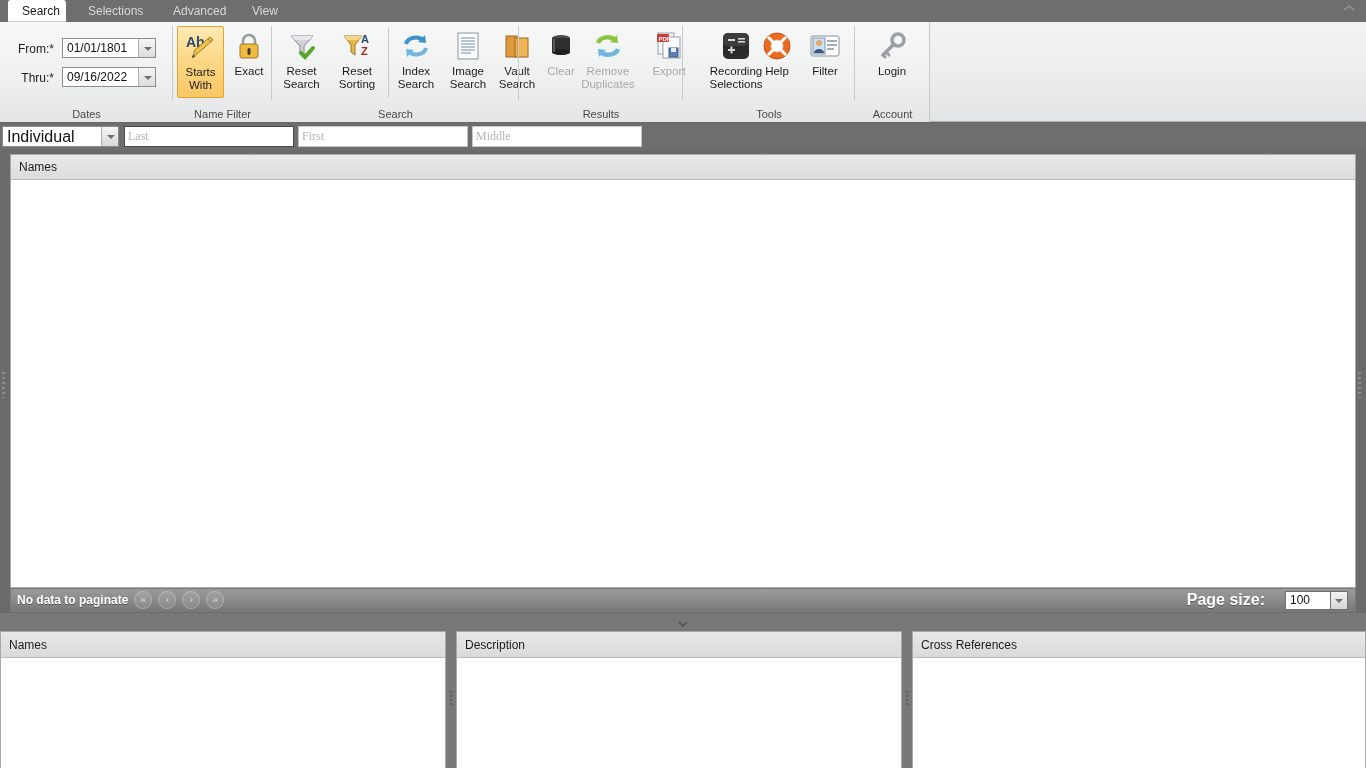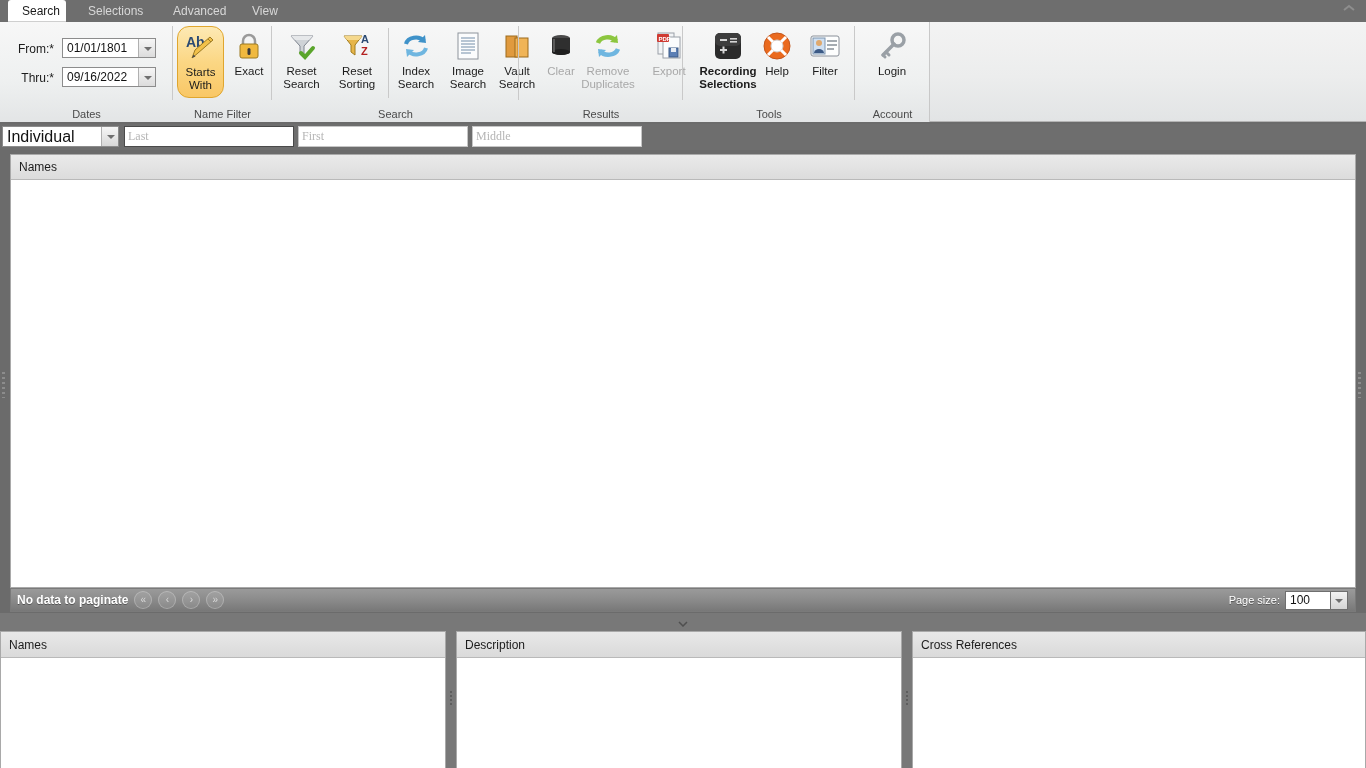--- a/index.html
+++ b/index.html
@@ -96,21 +96,21 @@
     display: flex; flex-direction: column; align-items: center;
     text-align: center;
     font-size: 11.5px;
     color: #1b1b1b;
     line-height: 13px;
     padding-top: 4px;
   }
   .rbtn.selected {
     background: linear-gradient(to bottom, #fde9b4 0%, #fbd784 50%, #f9c766 100%);
     border: 1px solid #e0a62e;
-    border-radius: 12px;
+    border-radius: 2px;
   }
   .rbtn.disabled { color: #a8a8a8; }
   .rbtn .ico { height: 32px; display: flex; align-items: center; justify-content: center; margin-bottom: 3px; }
   .rbtn .lbl { display: block; }
 
   
   .criteria {
     position: absolute; left: 0; top: 124px; width: 1366px; height: 26px;
     background: #6e6e6e;
   }
@@ -180,23 +180,23 @@
     border: 1px solid rgba(255,255,255,.25);
     color: #d9d9d9;
     font-size: 10px; line-height: 16px; text-align: center;
   }
   .pagebtn:first-of-type { margin-left: 10px; }
   .pager .right {
     margin-left: auto; margin-right: 7px;
     display: flex; align-items: center;
   }
   .pager .pslabel {
-    font-size: 11px; font-weight: normal; color: #ffffff;
+    font-size: 16px; font-weight: bold; color: #ffffff;
     text-shadow: 0 1px 0 rgba(0,0,0,.35);
-    margin-right: 5px;
+    margin-right: 20px;
   }
   .psbox {
     width: 46px; height: 19px; background: #fff; border: 1px solid #6f6f6f;
     display: flex; align-items: center;
   }
   .psbox .val { flex: 1; padding-left: 4px; font-size: 12px; color: #111; }
   .psdd {
     width: 17px; height: 19px; background: linear-gradient(to bottom,#f3f3f3,#d5d5d5);
     border: 1px solid #6f6f6f; border-left: none; position: relative;
   }
@@ -421,21 +421,21 @@
             <rect x="16" y="17" width="5" height="4" fill="#e8edf4"></rect>
           </svg>
         </span>
         <span class="lbl">Export</span>
       </div>
       <div class="group-label">Results</div>
       <div class="sep"></div>
     </div>
 
     <div class="group" style="left:683px;width:172px;">
-      <div class="rbtn" style="left:12px;width:66px;font-weight:bold;">
+      <div class="rbtn" style="left:20px;width:66px;">
         <span class="ico">
           <svg width="32" height="30" viewBox="0 0 32 30">
             <rect x="3" y="2" width="26" height="26" rx="5" fill="#2b2b2b"></rect>
             <rect x="3" y="2" width="26" height="13" rx="5" fill="#3d3d3d"></rect>
             <rect x="8" y="8" width="7" height="2" fill="#d6d6d6"></rect>
             <rect x="18" y="7" width="7" height="1.6" fill="#d6d6d6"></rect>
             <rect x="18" y="10" width="7" height="1.6" fill="#d6d6d6"></rect>
             <rect x="8" y="18" width="7" height="2" fill="#d6d6d6"></rect>
             <rect x="10.5" y="15.5" width="2" height="7" fill="#d6d6d6"></rect>
           </svg>

